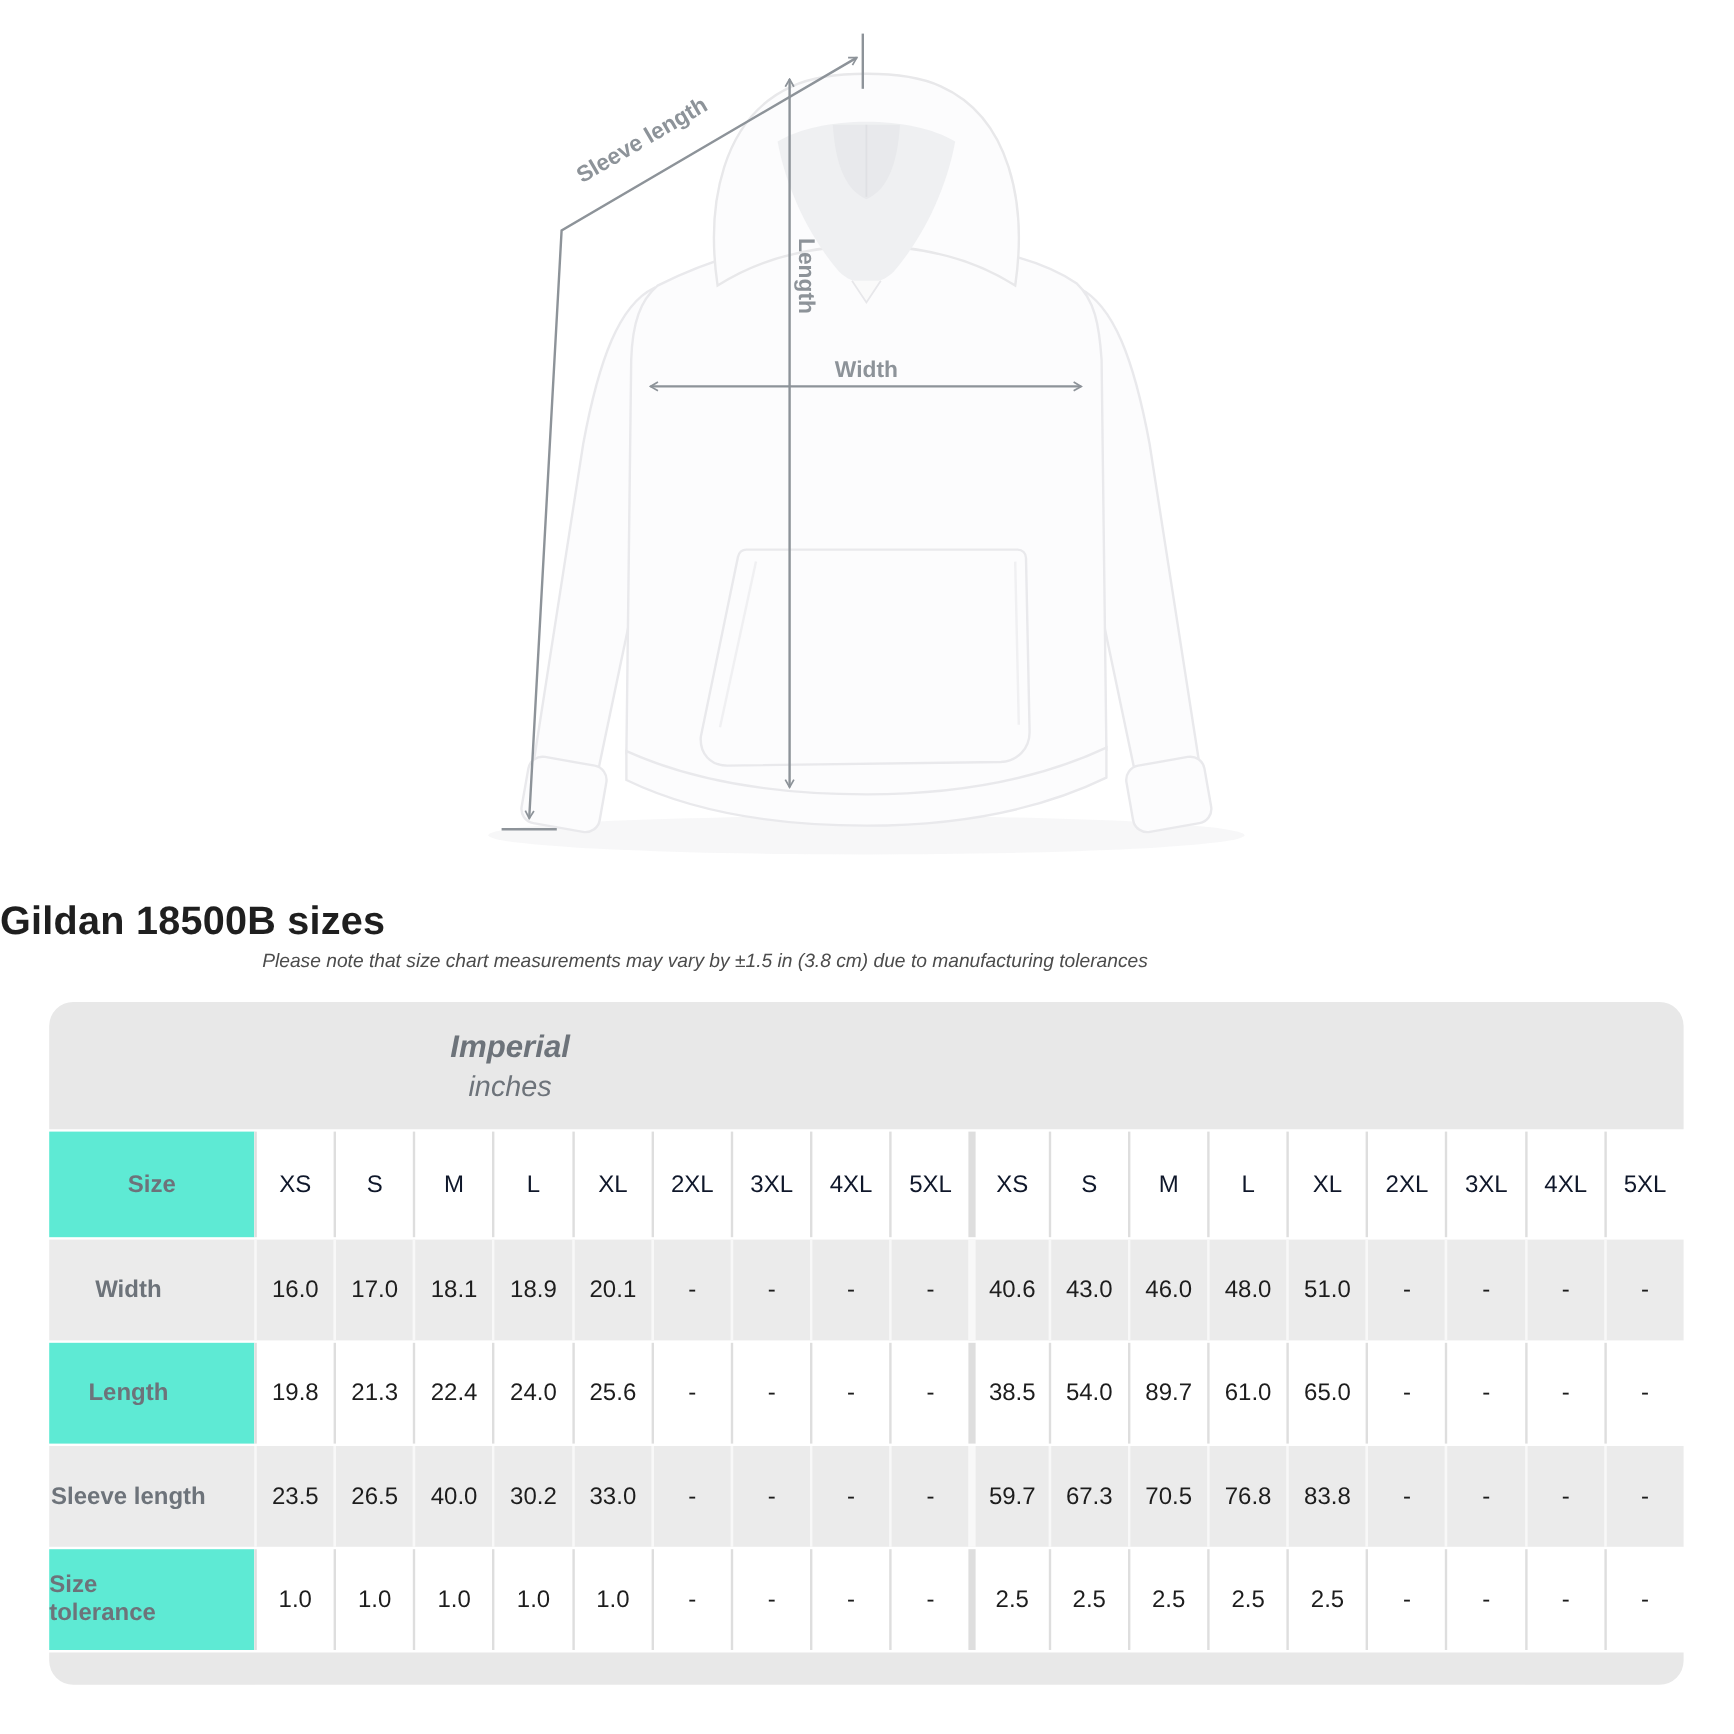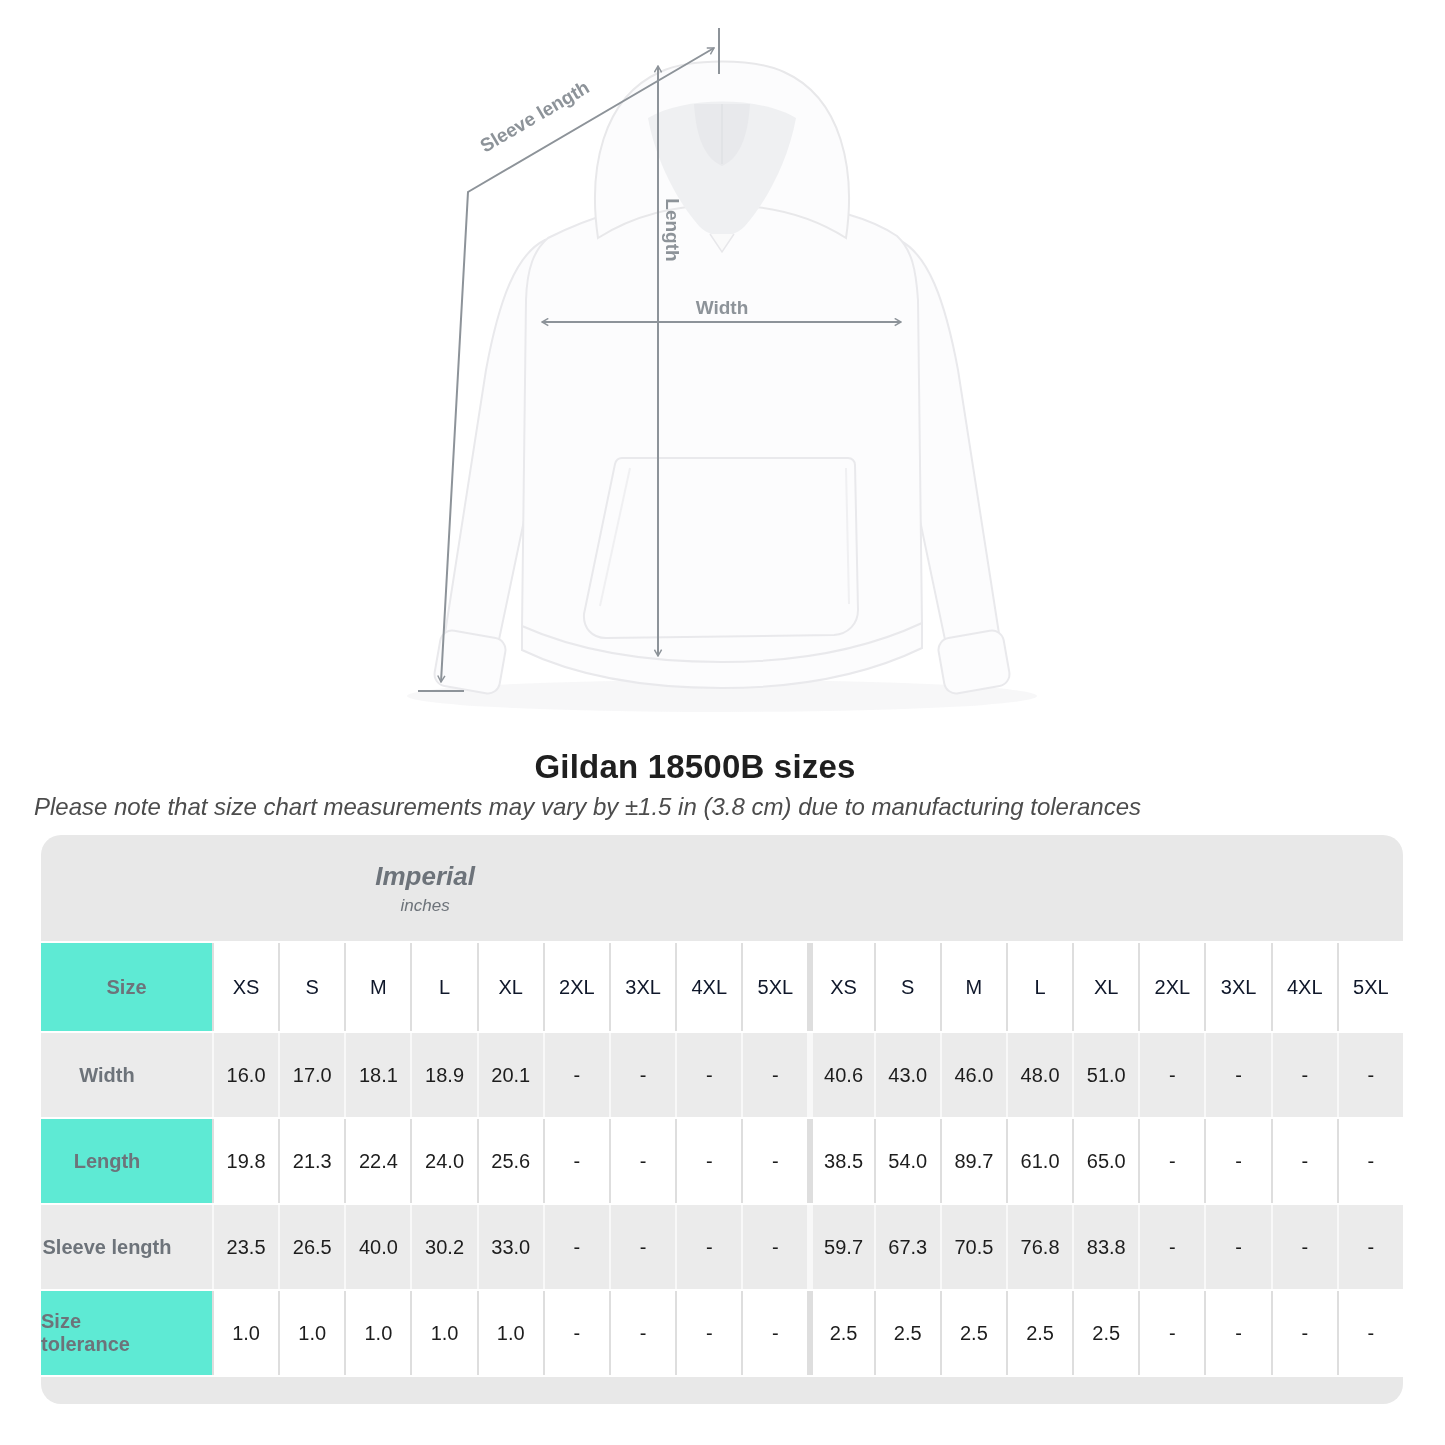--- a/index.html
+++ b/index.html
@@ -4,33 +4,33 @@
 <style>
   html,body{margin:0;padding:0;background:#ffffff;}
   body{font-family:"Liberation Sans", sans-serif; -webkit-font-smoothing:antialiased;}
   .page{position:relative;width:1445px;height:1445px;background:#fff;overflow:hidden;}
 
   
   .diagram{position:absolute;top:0;left:0;width:1445px;height:745px;}
   .diagram svg{display:block;}
 
   
-  .chart-title{position:absolute;top:748px;left:0;width:1390px;text-align:center;
+  .chart-title{position:absolute;top:748px;left:0;width:1390px;text-align:left;
     font-size:33px;font-weight:bold;color:#1f1f1f;letter-spacing:.2px;}
   .chart-note{position:absolute;top:793px;left:0;width:1175px;text-align:center;
-    font-size:24px;font-style:italic;color:#4c4c4c;}
+    font-size:16px;font-style:italic;color:#4c4c4c;}
 
   
   .size-table{position:absolute;top:835px;left:41px;width:1362px;}
   .band{display:flex;height:106px;background:#e8e8e8;border-radius:20px 20px 0 0;}
   .band-half{display:flex;flex-direction:column;align-items:center;justify-content:center;gap:4px;}
   .band-half.imperial{width:56.4%;}
   .band-half.metric{width:43.6%;}
   .band-label{font-size:26px;font-weight:bold;font-style:italic;color:#6d737a;}
-  .band-sublabel{font-size:17px;font-style:italic;color:#6d737a;}
+  .band-sublabel{font-size:24px;font-style:italic;color:#6d737a;}
 
   .t-row{display:grid;grid-template-columns:171px repeat(18,1fr);margin-top:2px;}
   .t-row .cell{display:flex;align-items:center;justify-content:center;
     height:84px;font-size:20px;color:#1d1d1d;border-left:2px solid transparent;}
   .t-row.header-row .cell{height:88px;}
   .t-row .cell.label-cell{border-left:none;font-weight:bold;color:#6d737a;}
   .t-row .cell.row-label{padding-right:39px;}
   .t-row .cell.size-cell{font-weight:normal;color:#0f172a;}
   .t-row .cell.metric-first{border-left-width:6px;}
   .t-row.row-white .cell{background:#ffffff;border-left-color:#dedede;}

